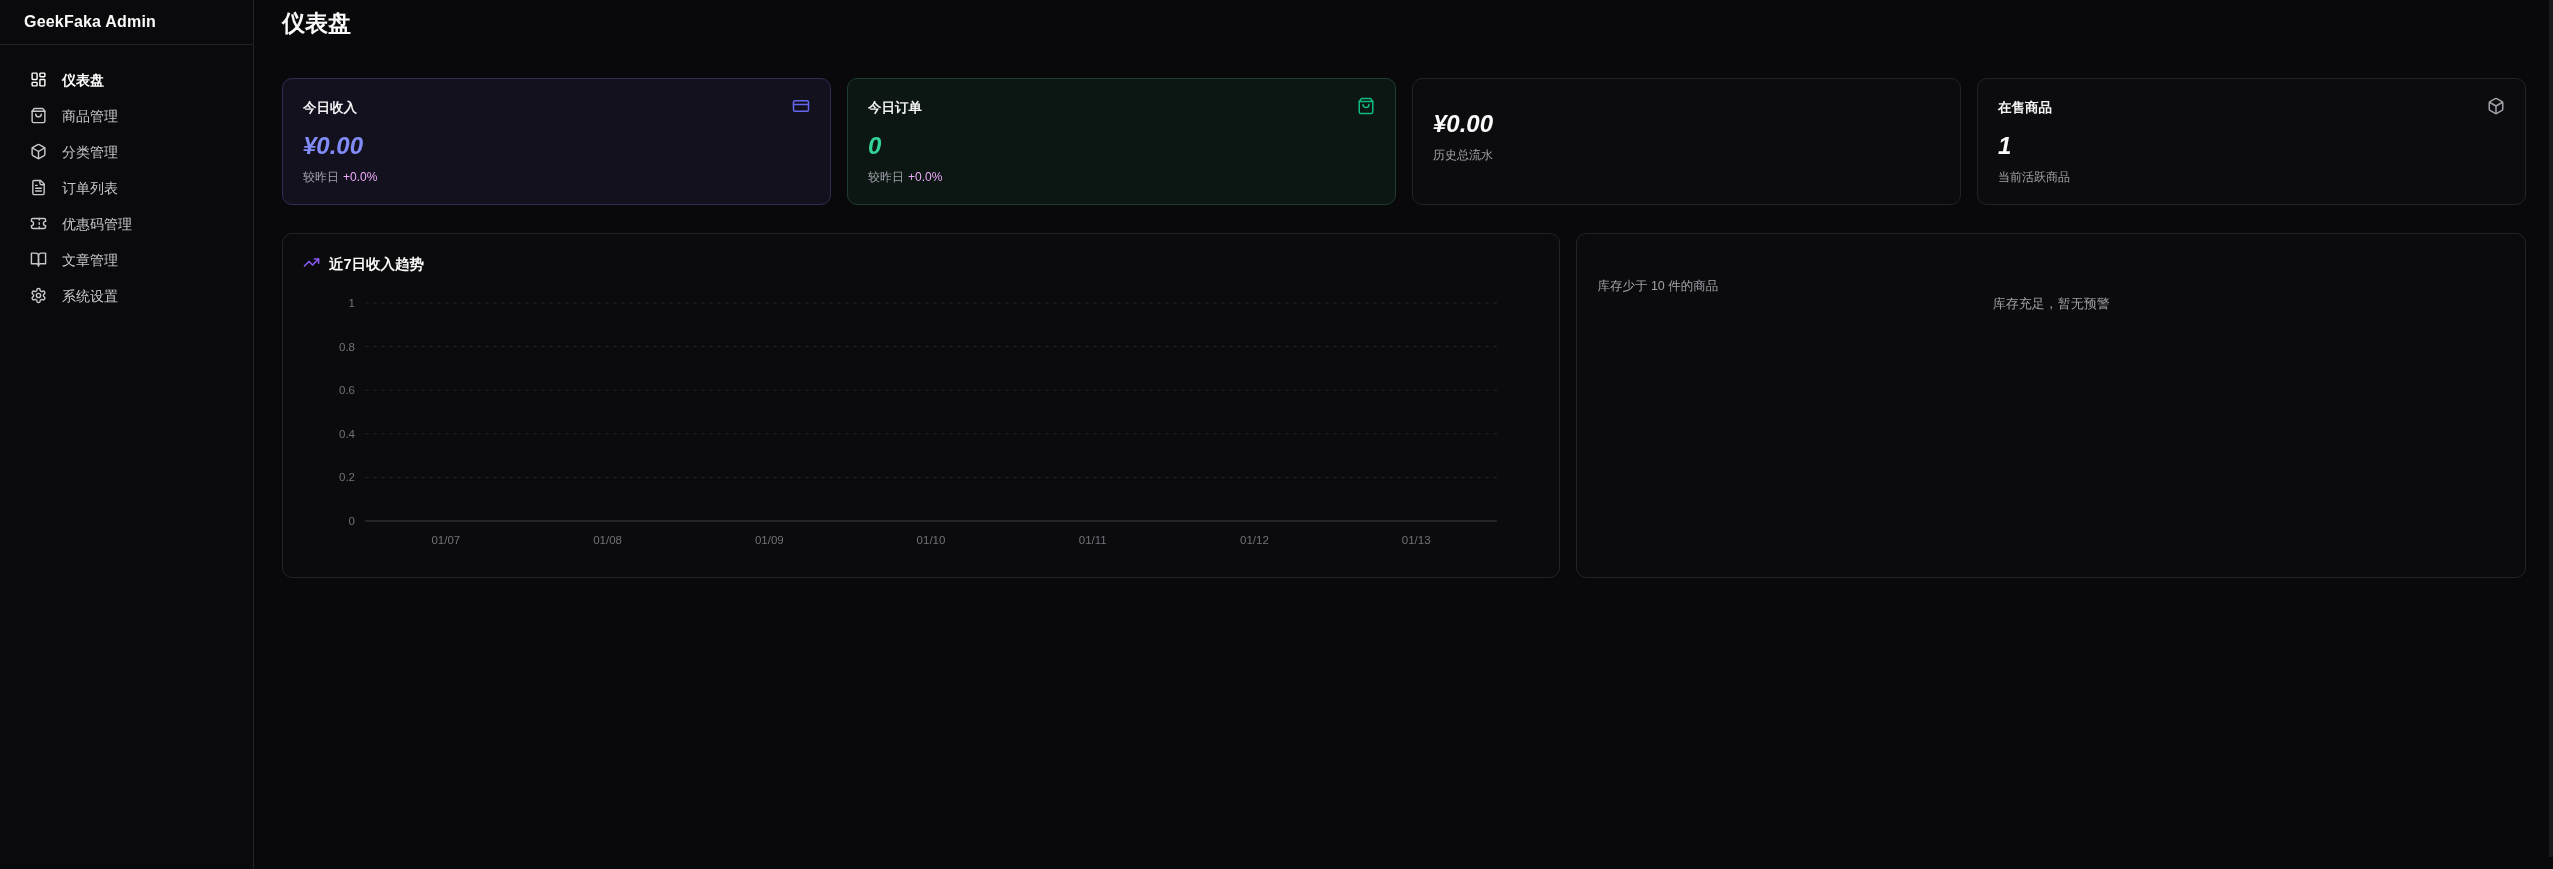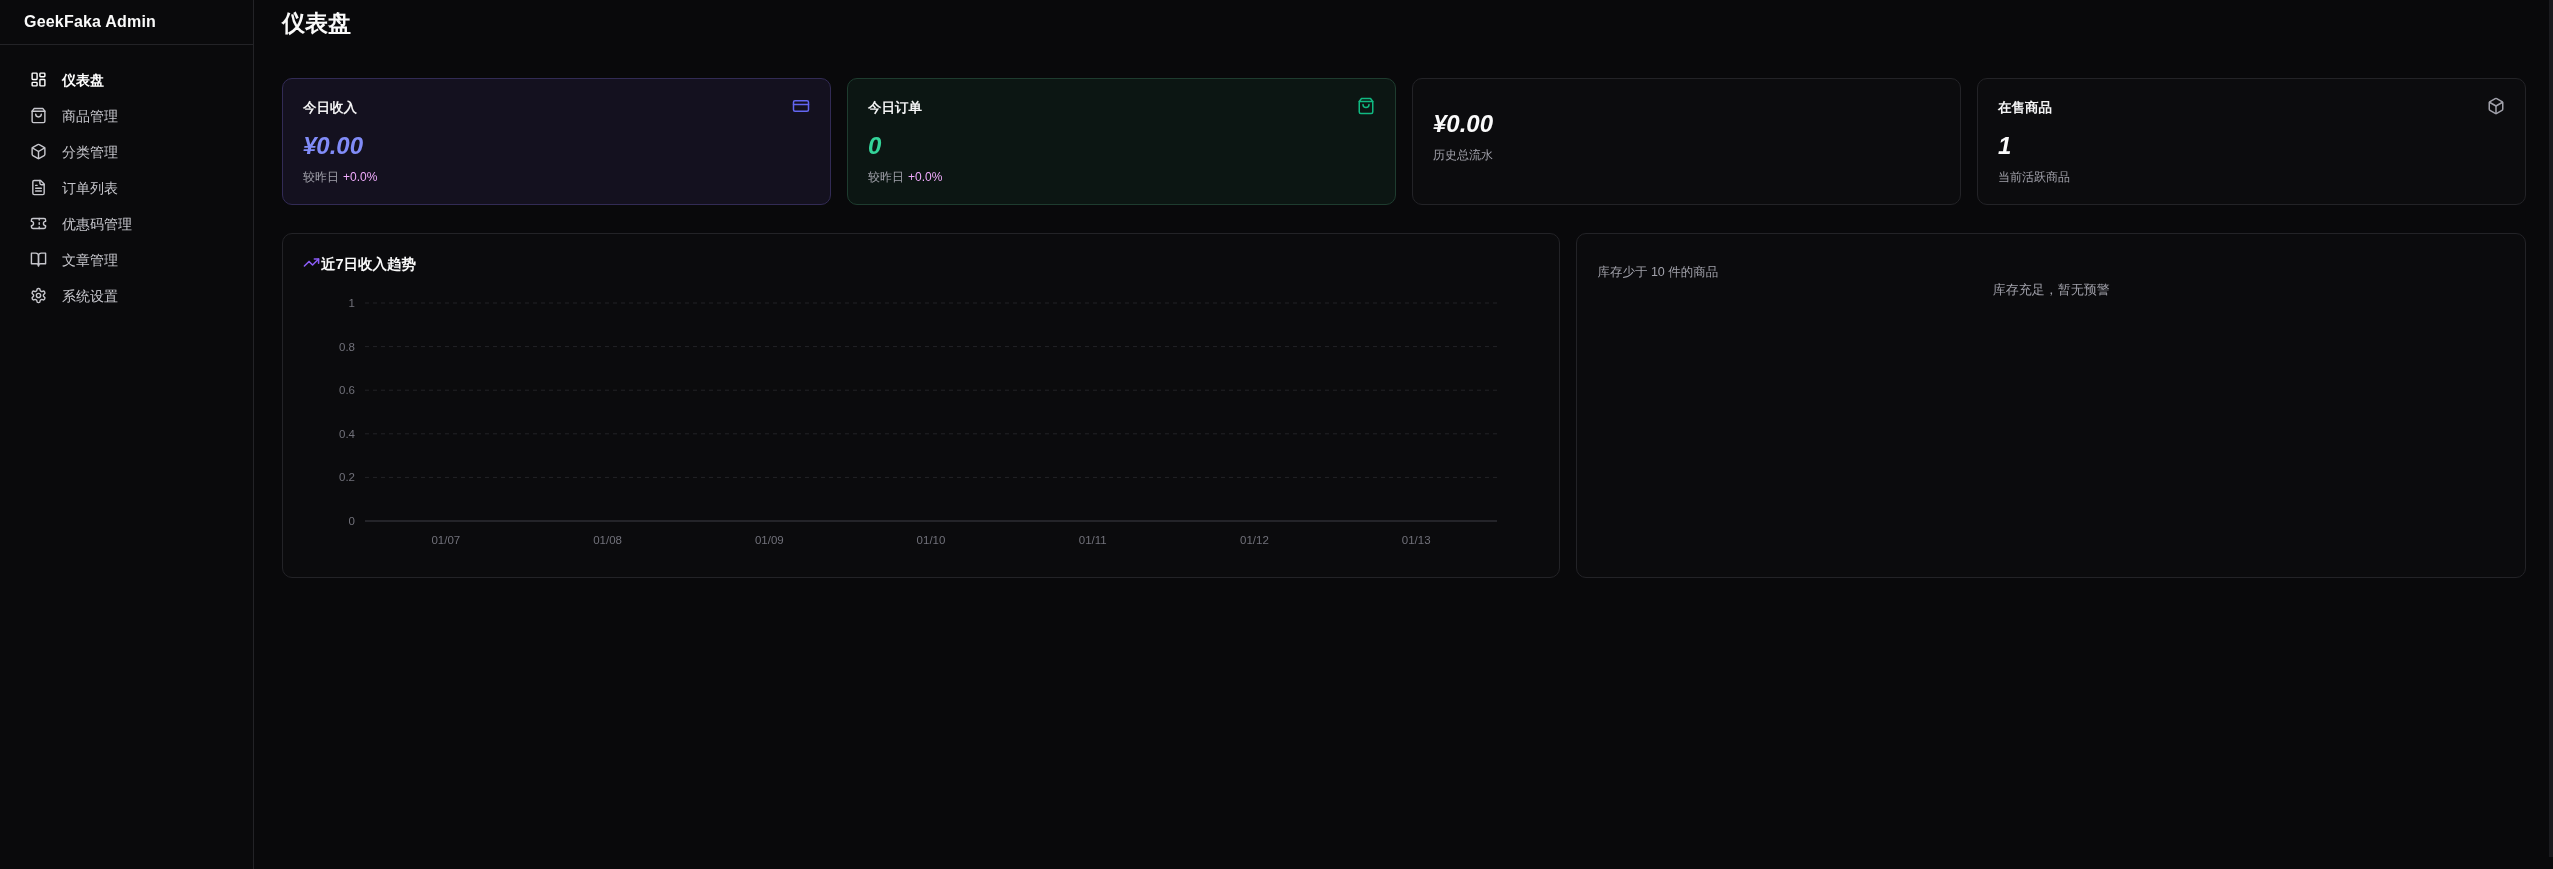--- a/index.html
+++ b/index.html
@@ -46,25 +46,25 @@
   .stat-sub { margin-top:9px; font-size:12px; color:#a1a1aa; }
   .stat-sub .change { color:#f0abfc; margin-left:4px; }
   .stat-sub .change:empty { display:none; }
   
   .bottom { margin-top:28px; display:grid; grid-template-columns:1279fr 950fr; gap:16px; }
   .panel {
     height:345px; border-radius:10px; padding:20px;
     background:#0b0b0d; border:1px solid #232327;
     display:flex; flex-direction:column;
   }
-  .panel-head { display:flex; align-items:center; gap:1px; }
+  .panel-head { display:flex; align-items:center; gap:9px; }
   .panel-head svg { width:17px; height:17px; }
   .panel-title { font-size:14.5px; font-weight:700; color:#fafafa; }
   .panel-title.warn { color:#f59e0b; }
-  .panel-sub { margin-top:10px; font-size:12.5px; color:#a1a1aa; }
+  .panel-sub { margin-top:24px; font-size:12.5px; color:#a1a1aa; }
   .chart-box { flex:1; margin-top:14px; position:relative; }
   .chart-box svg { position:absolute; inset:0; }
   .empty-msg { text-align:center; font-size:13px; color:#a1a1aa; }
   
   .scrollbar {
     position:absolute; right:0; top:0; width:4px; height:857px;
     background:#1a1a1e;
   }
 </style>
 </head>

